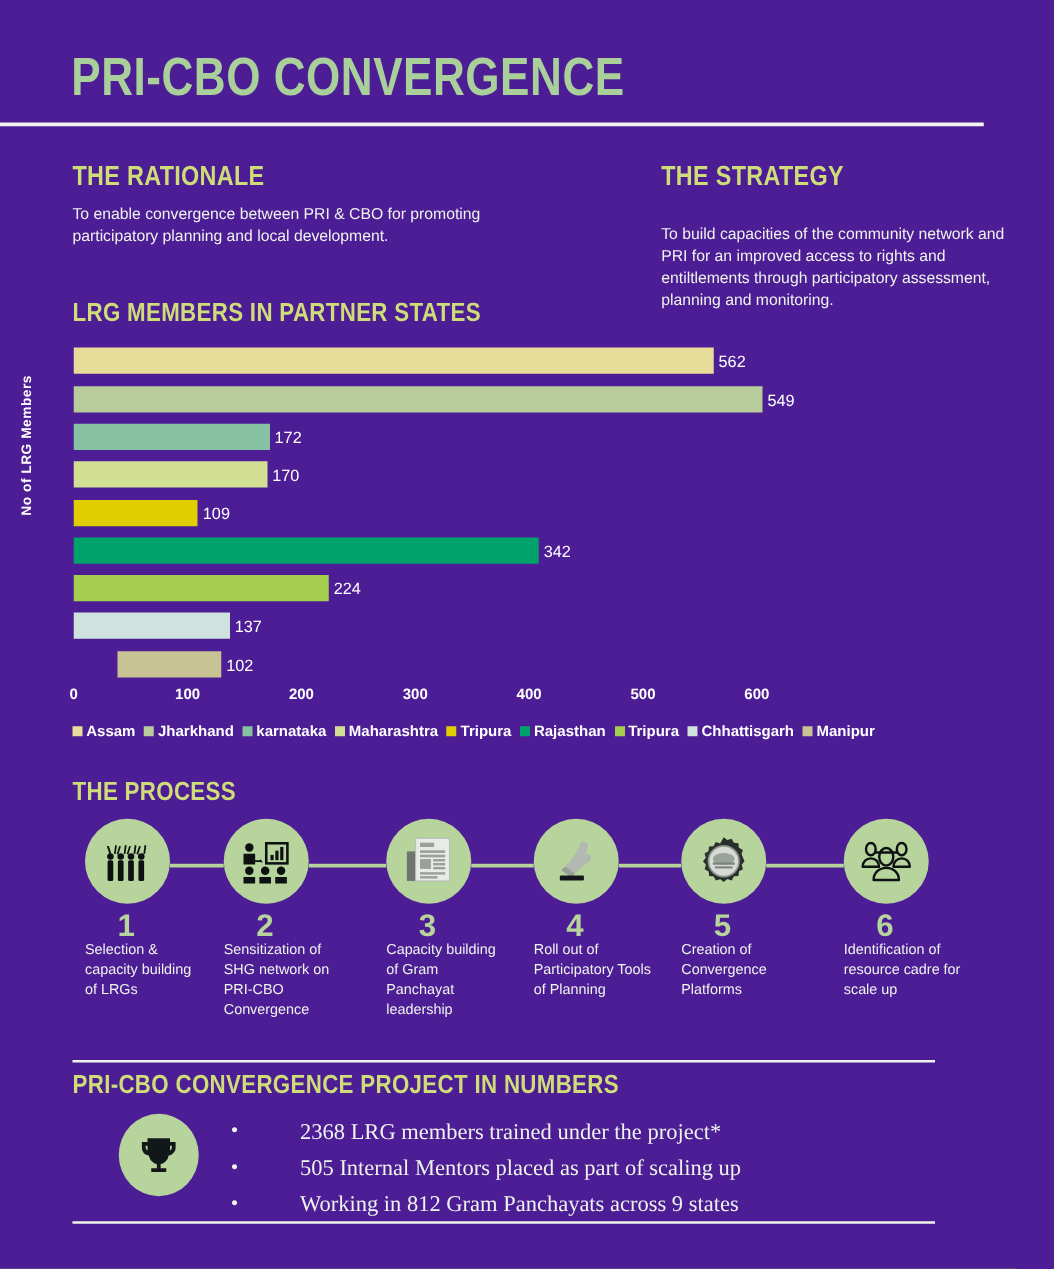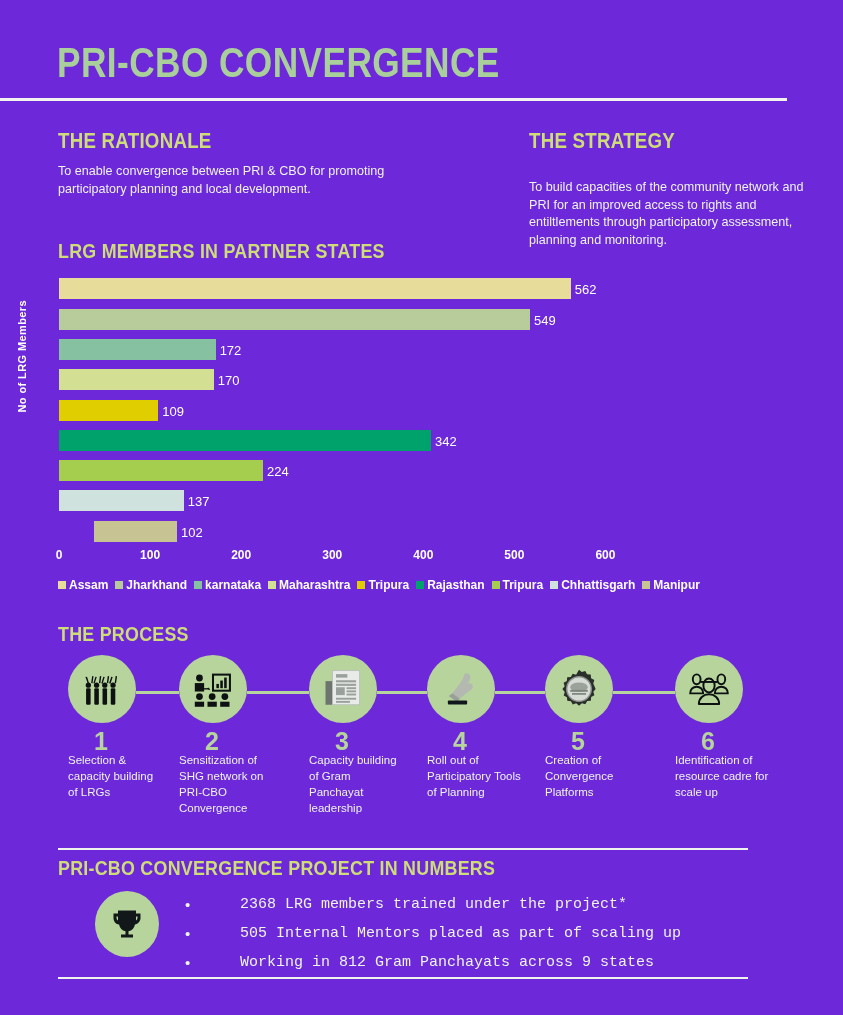--- a/index.html
+++ b/index.html
@@ -2,21 +2,21 @@
 <html><head>
 <meta charset="utf-8">
 <style>
   * { box-sizing: border-box; margin: 0; padding: 0; }
   html, body {
     width: 843px; height: 1015px;
     background: #6c8566;
     font-family: "Liberation Sans", sans-serif;
     overflow: hidden;
   }
-  .page { position: relative; width: 843px; height: 1015px; background:#6d28d9; }
+  .page { position: relative; width: 843px; height: 1015px; background:#4c1d95; }
 
   
   .main-title {
     position: absolute; left: 57px; top: 38px;
     font-family: "Liberation Sans Narrow", "Liberation Sans", sans-serif;
     font-size: 43px; font-weight: 700; letter-spacing: 0.5px;
     color: #a9cf9b;
     transform: scaleX(0.82); transform-origin: left center;
     white-space: nowrap;
   }
@@ -104,22 +104,22 @@
   }
   #numbers-head { position:absolute; left:58px; top:856px; font-size:21px; }
   .trophy-wrap {
     position:absolute; left:95px; top:891px;
     width:64px; height:66px; border-radius:50%; background:#b6d49c;
     display:flex; align-items:center; justify-content:center;
   }
   .bullets { position:absolute; left:185px; top:896px; width:560px; }
   .bullet-row { display:flex; align-items:flex-start; margin-bottom:11px; }
   .bullet-dot { width:55px; color:#eef3ec; font-size:15px; line-height:18px; }
-  .bullet-text { color:#eef3ec; font-size:15px; line-height:18px;
-                 font-family:Liberation Mono, monospace; }
+  .bullet-text { color:#eef3ec; font-size:18px; line-height:18px;
+                 font-family:Liberation Serif, serif; }
   .rule-bottom {
     position:absolute; left:58px; top:977px; width:690px; height:2px; background:#eef3ec;
   }
 </style>
 </head>
 <body>
 
 <div class="page">
 
   <div class="main-title">PRI-CBO CONVERGENCE</div>
@@ -132,21 +132,21 @@
   <div class="body-text" id="strategy-body">To build capacities of the community network and PRI for an improved access to rights and entiltlements through participatory assessment, planning and monitoring.</div>
 
   <div class="sec-head" id="chart-head">LRG MEMBERS IN PARTNER STATES</div>
 
   <div class="ylabel">No of LRG Members</div>
   <div class="chart-area" id="chart-bars">
       <div class="bar-row" style="top: 6px; width: 511.852px;">
         <div class="bar" style="background: rgb(232, 220, 154); width: 100%;"></div>
         <span class="bar-val">562</span>
       </div>
-      <div class="bar-row" style="top: 37px; width: 471px;">
+      <div class="bar-row" style="top: 37px; width: 551px;">
         <div class="bar" style="background: rgb(183, 204, 154); width: 100%;"></div>
         <span class="bar-val">549</span>
       </div>
       <div class="bar-row" style="top: 67px; width: 156.652px;">
         <div class="bar" style="background: rgb(134, 194, 161); width: 100%;"></div>
         <span class="bar-val">172</span>
       </div>
       <div class="bar-row" style="top: 97px; width: 154.831px; text-align: right;">
         <div class="bar" style="background: rgb(211, 224, 148); width: 100%;"></div>
         <span class="bar-val">170</span>

